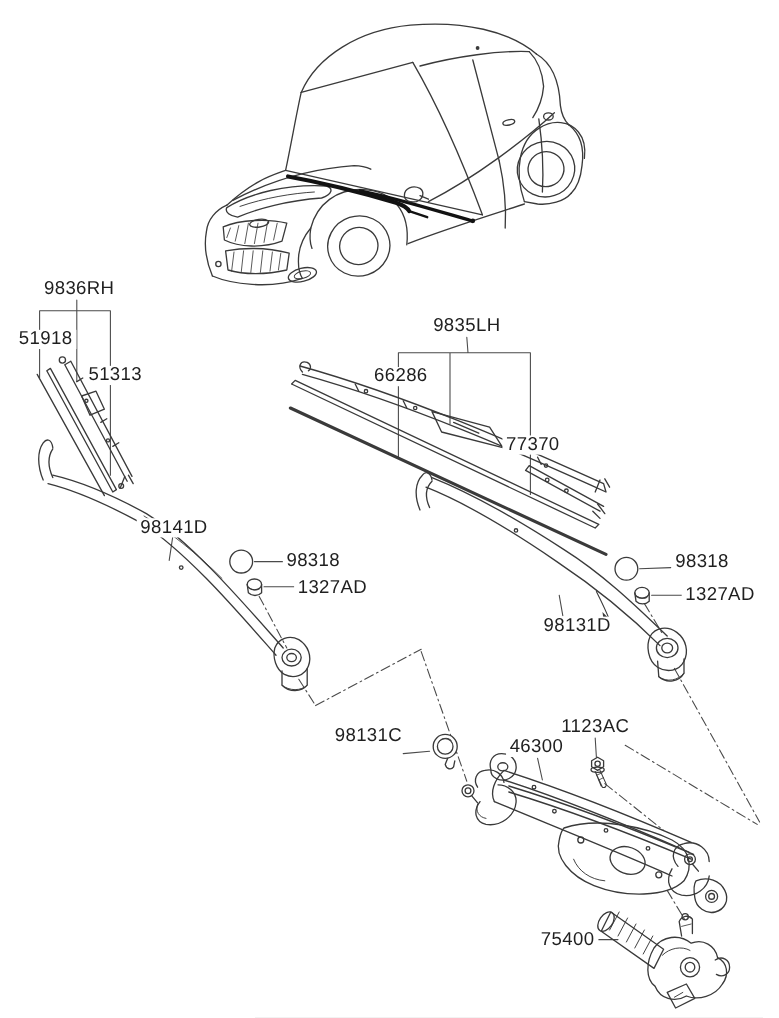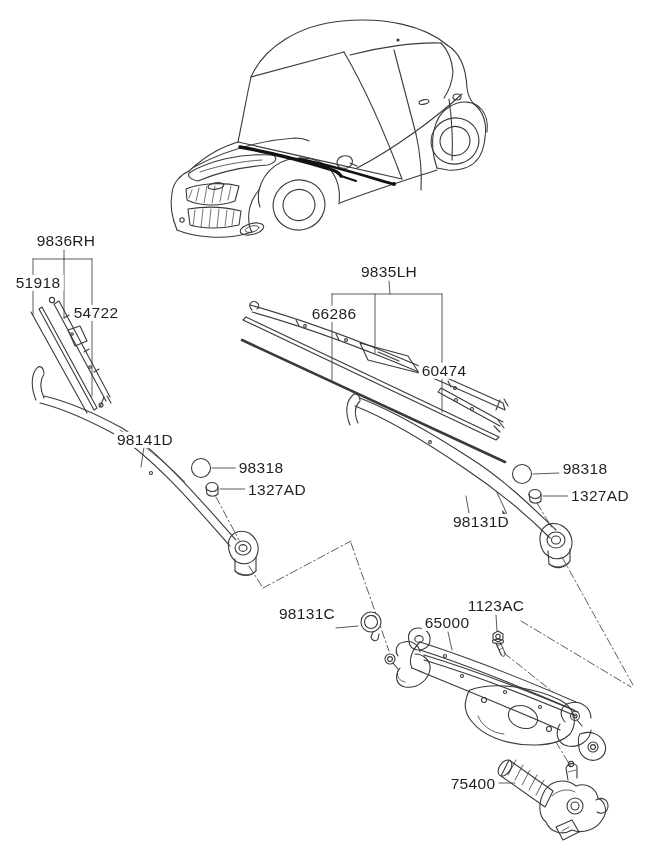--- a/index.html
+++ b/index.html
@@ -260,28 +260,28 @@
 
     <path d="M556,827 L572,820 L579,832 L563,840 Z"></path>
     <path d="M562,831 L569,827" stroke-width="0.8"></path>
 
     <path d="M596,800 C602,796 608,800 608,806 C608,812 602,815 597,812"></path>
   </g>
 </svg>
 
   <div class="callout" style="left:66px;top:241px">9836RH</div>
   <div class="callout" style="left:38px;top:283px">51918</div>
-  <div class="callout" style="left:96px;top:313px">54722</div>
+  <div class="callout" style="left:96px;top:313px">51313</div>
   <div class="callout" style="left:389px;top:272px">9835LH</div>
   <div class="callout" style="left:334px;top:314px">66286</div>
-  <div class="callout" style="left:444px;top:371px">60474</div>
+  <div class="callout" style="left:444px;top:371px">77370</div>
   <div class="callout" style="left:145px;top:440px">98141D</div>
   <div class="callout" style="left:261px;top:468px">98318</div>
   <div class="callout" style="left:277px;top:490px">1327AD</div>
   <div class="callout" style="left:481px;top:522px">98131D</div>
   <div class="callout" style="left:585px;top:469px">98318</div>
   <div class="callout" style="left:600px;top:496px">1327AD</div>
   <div class="callout" style="left:307px;top:614px">98131C</div>
-  <div class="callout" style="left:447px;top:623px">65000</div>
+  <div class="callout" style="left:447px;top:623px">46300</div>
   <div class="callout" style="left:496px;top:606px">1123AC</div>
   <div class="callout" style="left:473px;top:784px">75400</div>
 
 </div>
 
 </body></html>

